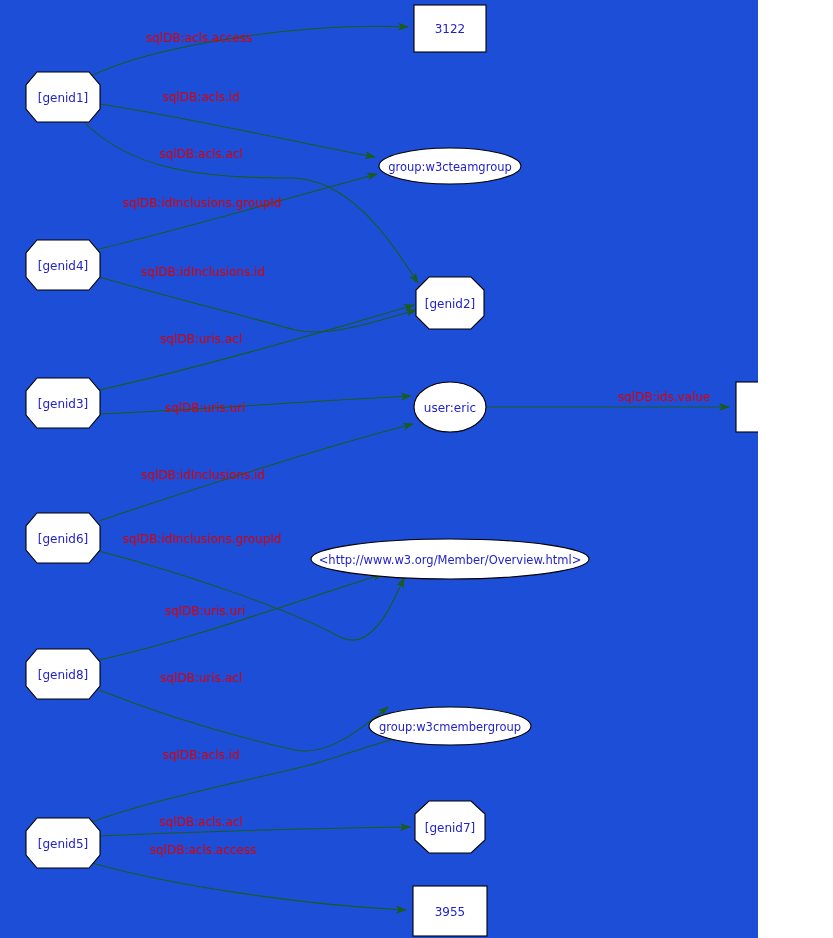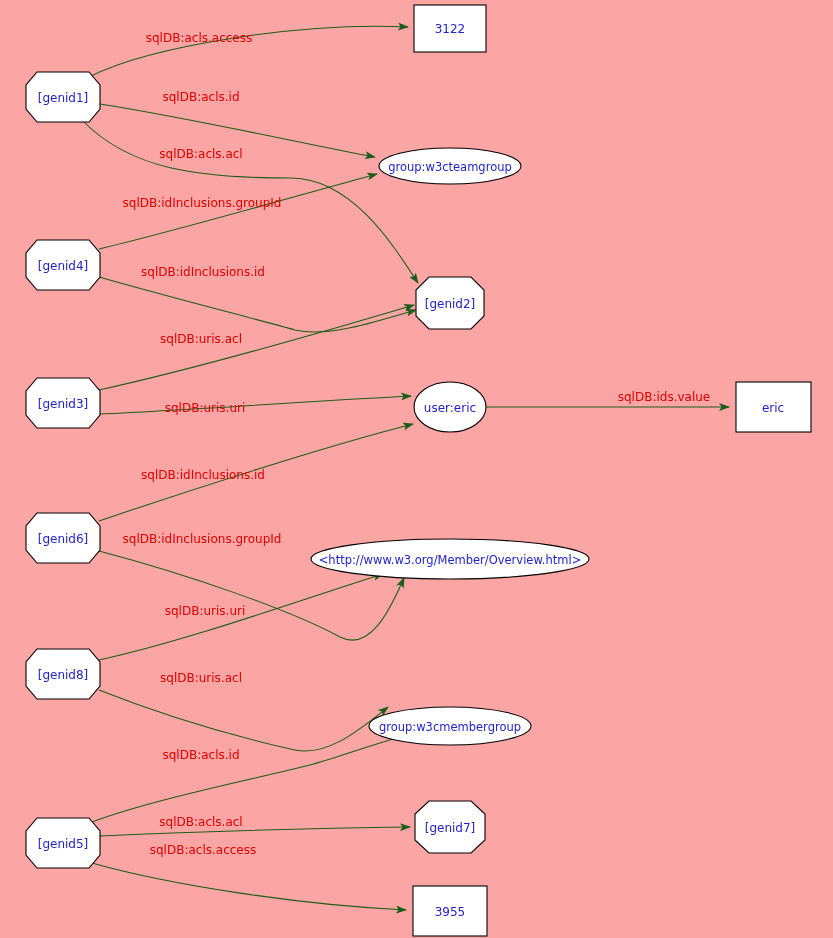--- a/index.html
+++ b/index.html
@@ -5,23 +5,23 @@
   html, body {
     margin: 0;
     padding: 0;
     background: #ffffff;
   }
   body {
     font-family: "DejaVu Sans", "Liberation Sans", sans-serif;
   }
   #graph-canvas {
     position: relative;
-    width: 833px;
+    width: 758px;
     height: 938px;
-    background: #fca5a5;
+    background: #1d4ed8;
     overflow: hidden;
   }
   #graph-svg {
     position: absolute;
     left: 0;
     top: 0;
     width: 833px;
     height: 938px;
   }
   .node-shape {

